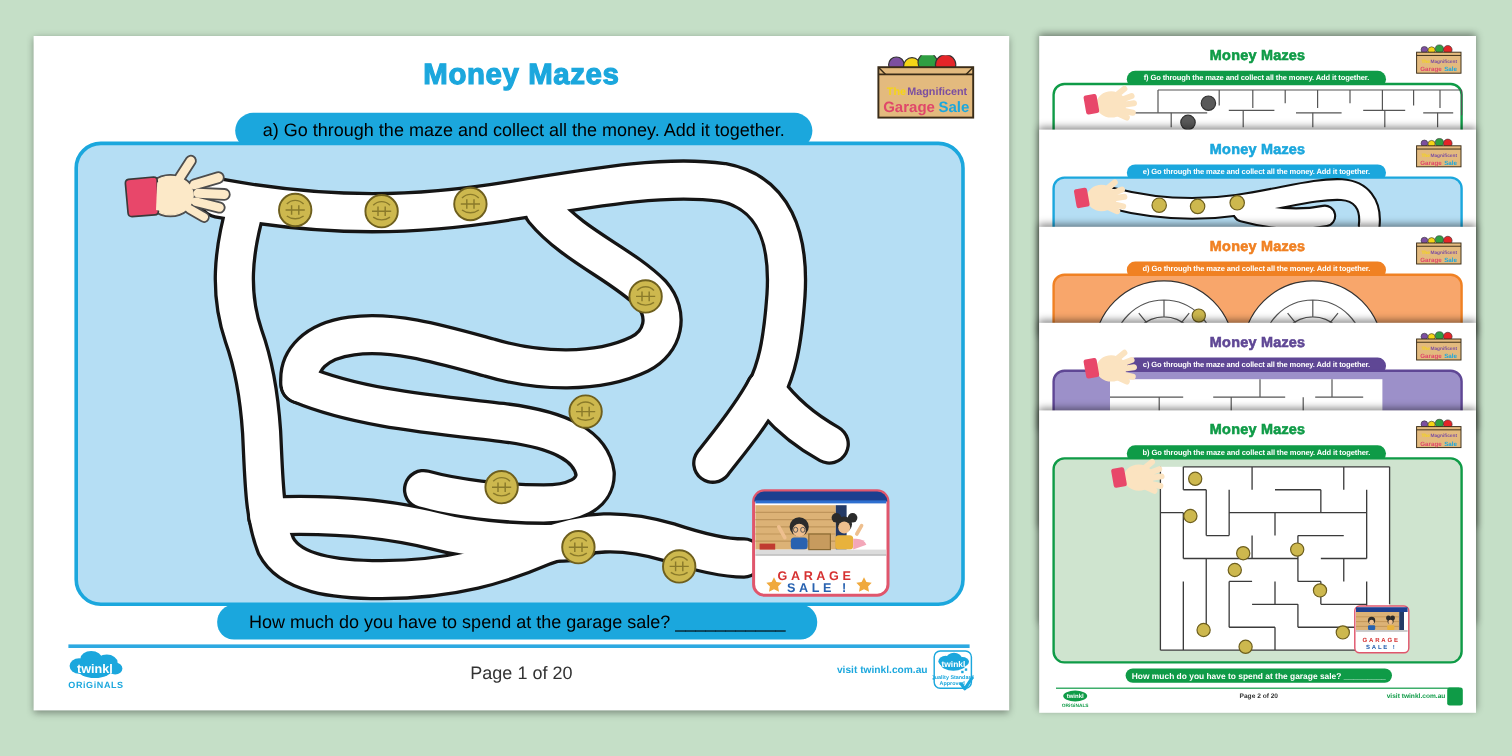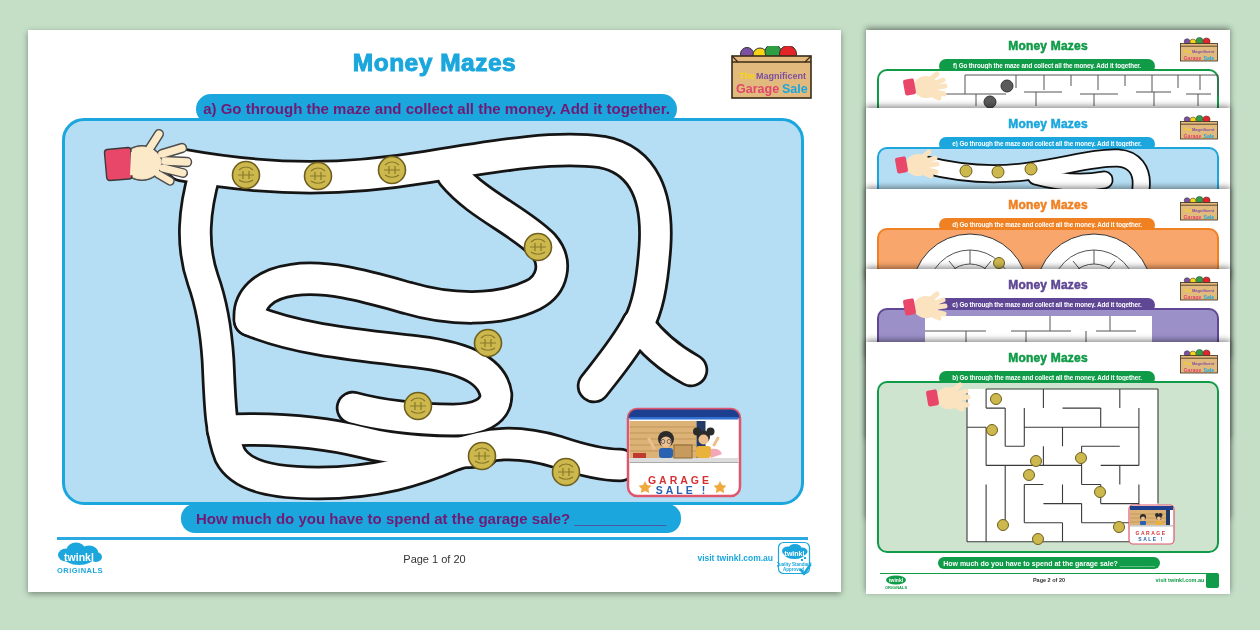--- a/index.html
+++ b/index.html
@@ -3,30 +3,30 @@
 <meta charset="utf-8">
 <style>
   html,body{margin:0;padding:0;}
   body{width:1260px;height:630px;background:#c5dfc7;overflow:hidden;position:relative;
        font-family:"Liberation Sans", sans-serif;}
   .page{position:absolute;background:#fff;box-shadow:0 2px 6px rgba(0,0,0,0.38);}
   #main{left:28px;top:30px;width:813px;height:562px;}
   #main .title{position:absolute;left:0;top:19px;width:100%;text-align:center;
      font-size:24.5px;font-weight:bold;color:#1ba7dd;letter-spacing:0.5px;
      -webkit-text-stroke:1px #1ba7dd;}
-  .banner{position:absolute;background:#1ba7dd;color:#701a75;font-weight:bold;
+  .banner{position:absolute;background:#1ba7dd;color:#000000;font-weight:normal;
      text-align:center;white-space:nowrap;}
   #bannerA{left:168px;top:64px;width:481px;height:30px;border-radius:15px;
      font-size:15px;line-height:30px;}
   #mazebox{position:absolute;left:34px;top:88px;width:736px;height:381px;
      background:#b5def4;border:3px solid #1ba7dd;border-radius:22px;}
   #bannerB{left:153px;top:474px;width:500px;height:29px;border-radius:14px;
      font-size:15px;line-height:29px;}
   #footline{position:absolute;left:29px;top:507px;width:751px;height:2.5px;background:#2da9e1;}
-  .pgnum{position:absolute;width:100%;text-align:center;top:523px;font-size:11px;color:#333;}
+  .pgnum{position:absolute;width:100%;text-align:center;top:523px;font-size:15px;color:#333;}
   .visit{position:absolute;right:68px;top:523px;font-size:8.5px;font-weight:bold;color:#1ba7dd;}
   .sp{position:absolute;left:866px;width:364px;height:252px;background:#fff;
       box-shadow:0 -2px 6px rgba(0,0,0,0.45);overflow:hidden;}
   .sp .t{position:absolute;left:0;top:9px;width:100%;text-align:center;
       font-size:12px;font-weight:bold;letter-spacing:0.2px;-webkit-text-stroke:0.5px;}
   .sp .bn{position:absolute;top:29px;height:14px;border-radius:7px;color:#fff;
       font-weight:bold;font-size:6.3px;line-height:14px;text-align:center;white-space:nowrap;
       letter-spacing:-0.1px;}
   .sp .bx{position:absolute;left:11px;top:39px;width:338px;height:220px;
       border-radius:10px;border:2px solid;}

